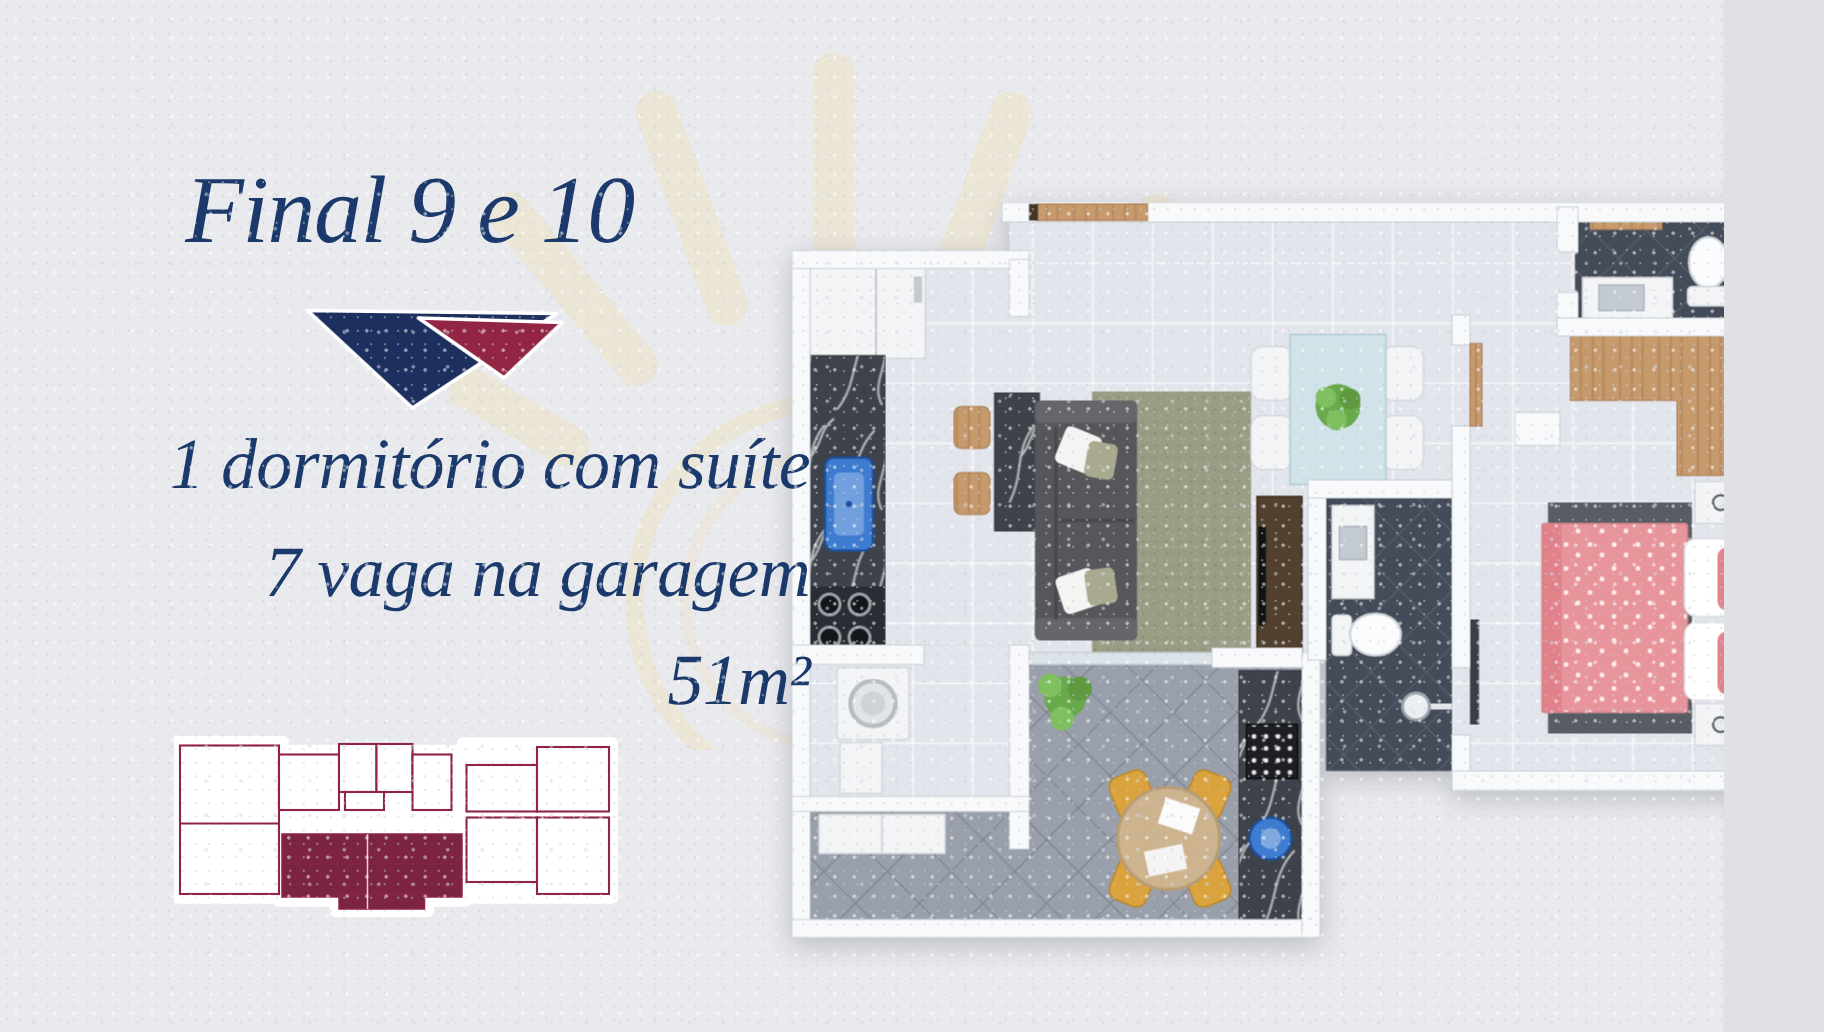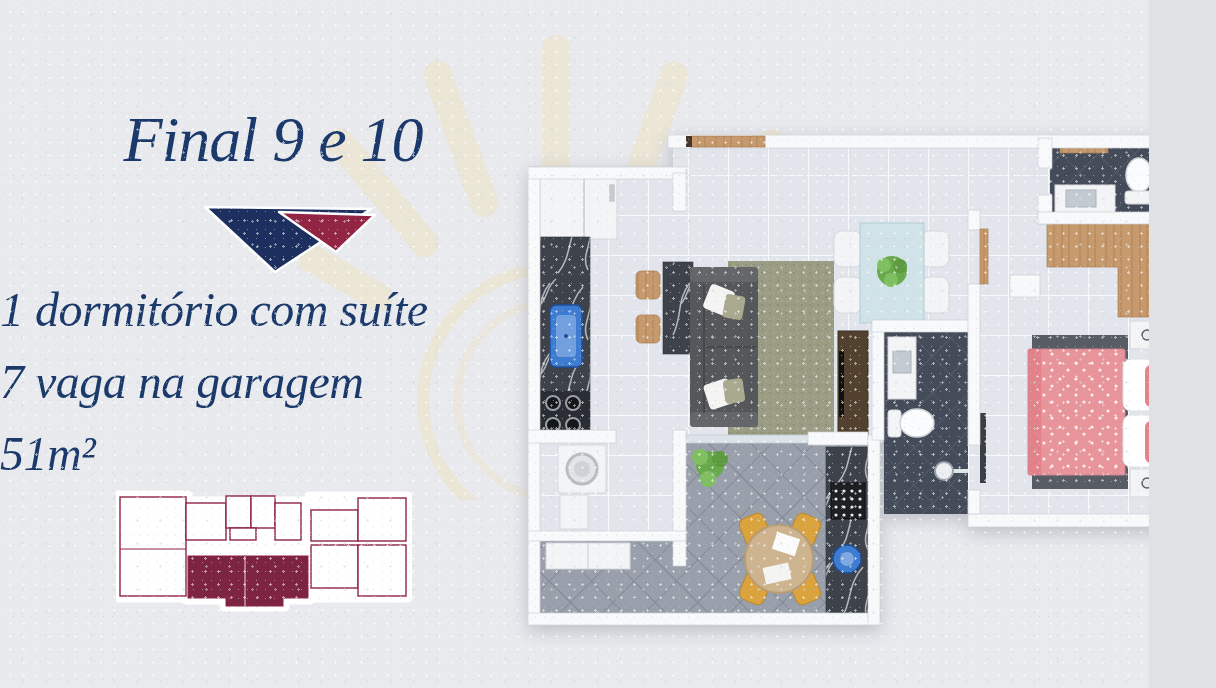--- a/index.html
+++ b/index.html
@@ -20,21 +20,21 @@
   }
   .sun{position:absolute;left:300px;top:-60px;z-index:0;}
   .title{
     position:absolute;left:43px;top:100px;width:460px;z-index:2;
     text-align:center;font-style:italic;font-size:64px;line-height:80px;
     color:var(--text_navy,#1b3a6b);letter-spacing:-1px;
   }
   .logo{position:absolute;left:203px;top:202px;z-index:2;}
   .features{
     position:absolute;left:0;top:274px;width:540px;z-index:2;
-    text-align:left;font-style:italic;font-size:48px;line-height:72px;
+    text-align:right;font-style:italic;font-size:48px;line-height:72px;
     color:var(--text_navy,#1b3a6b);letter-spacing:-0.5px;
   }
   .keyplan{position:absolute;left:116px;top:490px;z-index:2;}
   .plan{
     position:absolute;left:528px;top:135px;z-index:1;
     filter:drop-shadow(0 5px 9px rgba(110,116,128,.38));
   }
   
   .wall{fill:var(--wall_white,#f8f9fb);stroke:#ccd1d8;stroke-width:.7;}
   .tile{fill:url(#tileP);}

